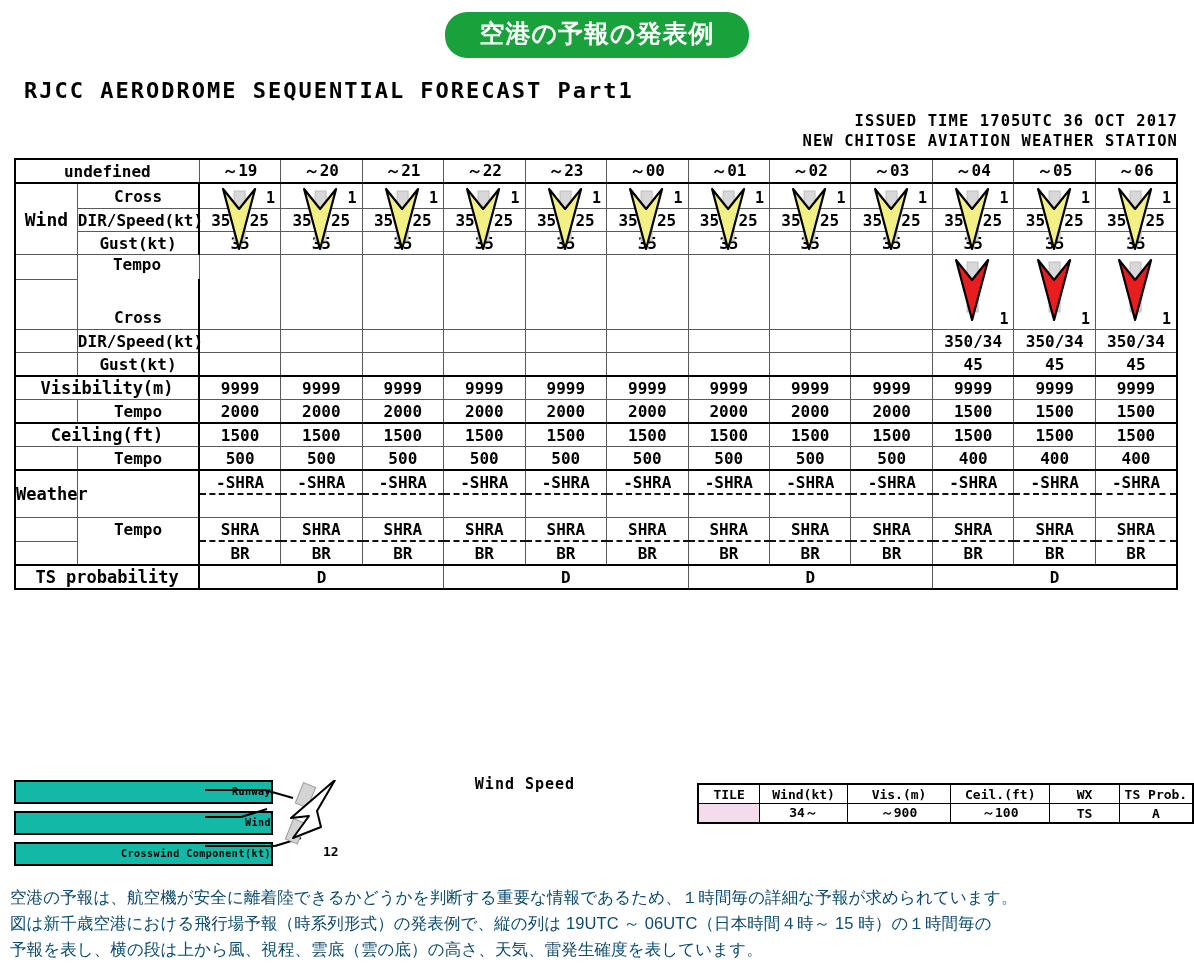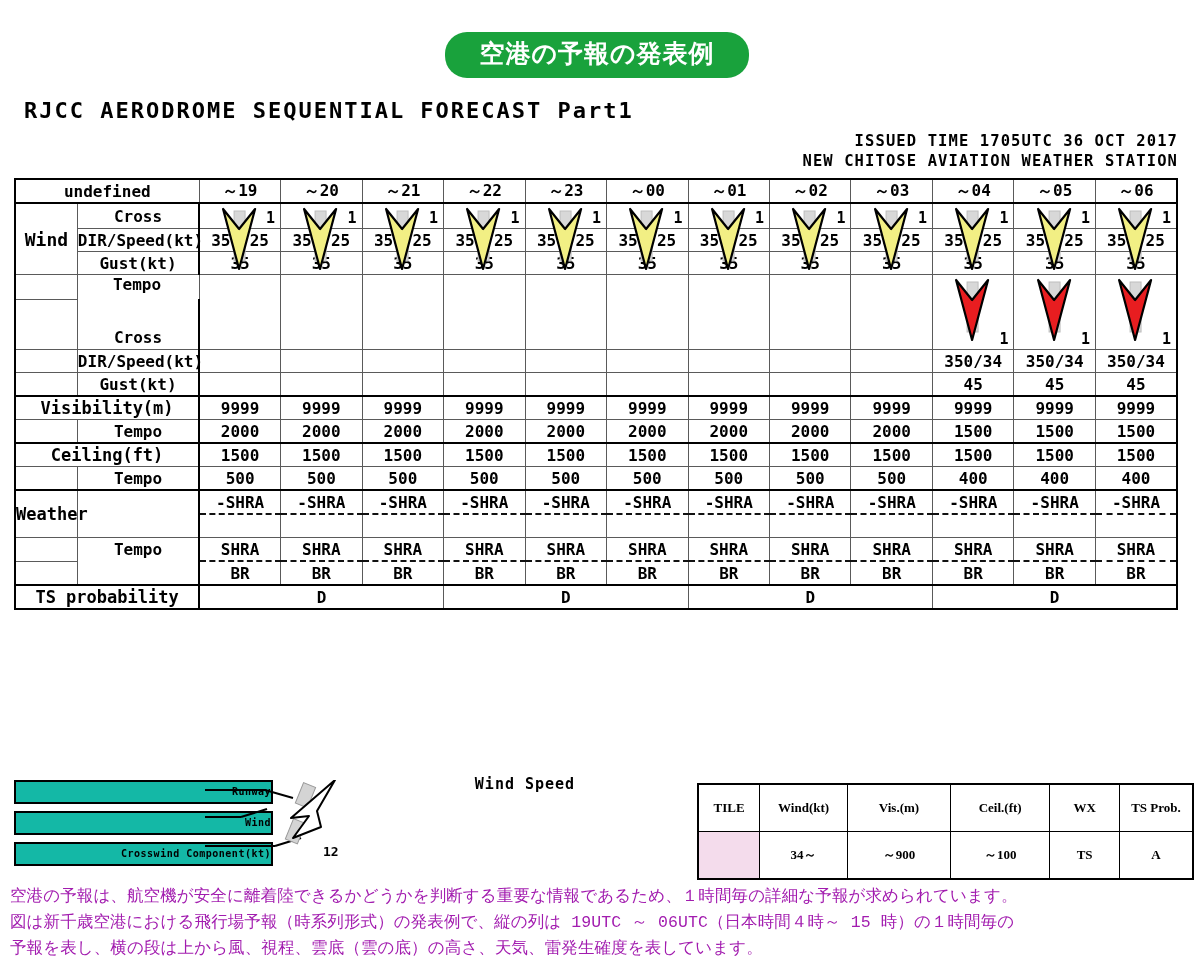--- a/index.html
+++ b/index.html
@@ -8,21 +8,21 @@
     font-family:"DejaVu Sans Mono","Liberation Mono",monospace;
     -webkit-font-smoothing:antialiased;
     position:relative;overflow:hidden;
   }
   
   .badge-wrap{width:100%;display:flex;justify-content:center;padding-top:12px;}
   .badge{
     background:#19a23c;color:#fff;border-radius:22px;
     font-family:"DejaVu Sans","Liberation Sans",sans-serif;
     font-weight:bold;font-size:25px;letter-spacing:1px;
-    padding:8px 34px 10px 34px;line-height:1.1;margin-top:20px;
+    padding:8px 34px 10px 34px;line-height:1.1;
   }
   
   .fc-title{
     margin:20px 0 0 24px;font-size:22px;font-weight:bold;letter-spacing:2px;
   }
   .issued{
     text-align:right;margin:8px 16px 0 0;font-size:15.5px;font-weight:bold;
     letter-spacing:1.1px;line-height:1.35;
   }
   
@@ -62,27 +62,27 @@
   .lg2 .ttl{font-size:15px;font-weight:bold;letter-spacing:1px;margin-bottom:6px;}
   .lg2 .row{display:flex;justify-content:space-between;padding:0 4px;}
   .lg2 .item{width:78px;text-align:center;}
   .lg2 .cap{font-size:14px;font-weight:bold;margin-top:-4px;}
   table.tile{
     position:absolute;left:697px;top:8px;border-collapse:collapse;
     table-layout:fixed;border:2px solid #000;
   }
   table.tile td{
     border:1px solid #000;font-size:13px;font-weight:bold;text-align:center;
-    height:18px;padding:14px 4px;font-family:Liberation Serif, serif;
+    height:18px;padding:0 4px;
   }
   
   .caption{
     position:absolute;left:10px;top:884px;width:1180px;
-    font-family:Liberation Mono, monospace;
-    font-size:16.5px;line-height:1.58;color:#a21caf;letter-spacing:.1px;
+    font-family:Liberation Sans, sans-serif;
+    font-size:16.5px;line-height:1.58;color:#0c4a6e;letter-spacing:.1px;
   }
 </style>
 </head>
 <body>
 
 <div class="badge-wrap">
   <div class="badge">空港の予報の発表例</div>
 </div>
 
 <div class="fc-title">RJCC  AERODROME SEQUENTIAL FORECAST Part1</div>

